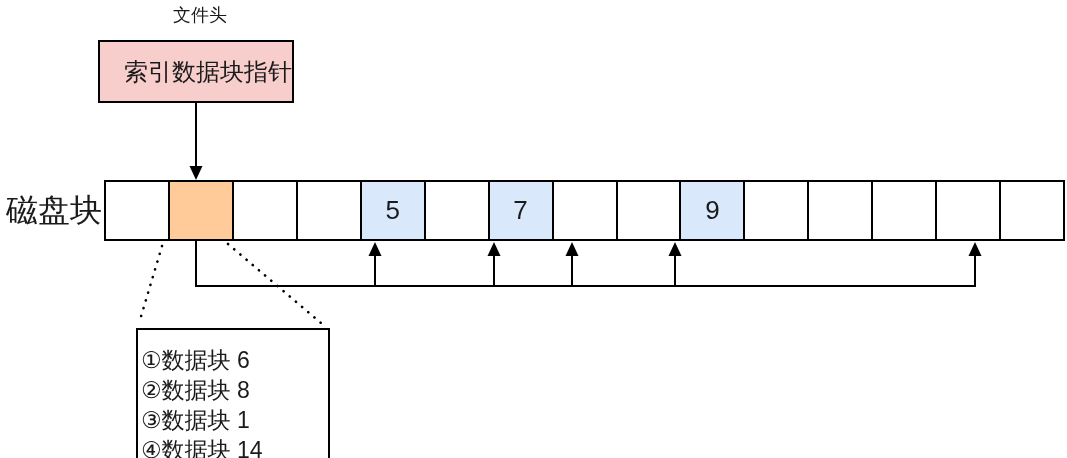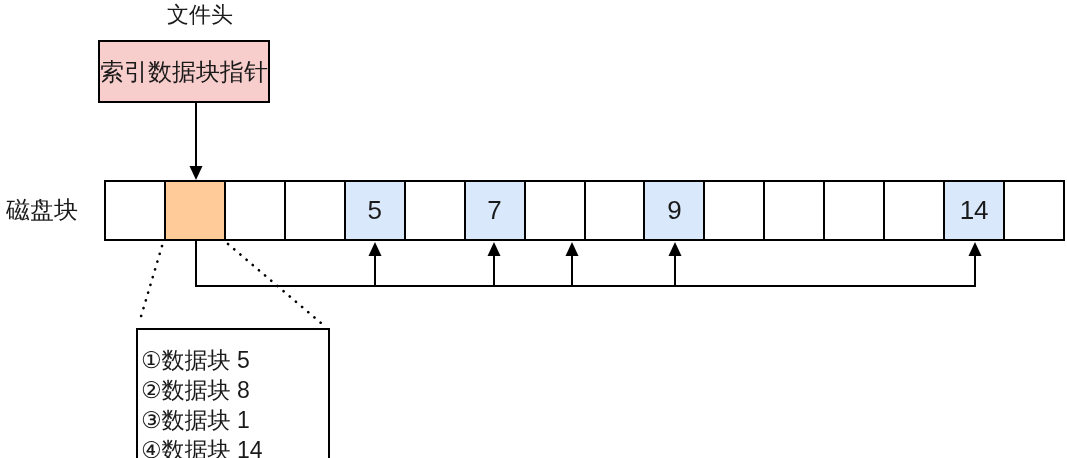--- a/index.html
+++ b/index.html
@@ -16,41 +16,41 @@
     height: 458px;
     overflow: hidden;
     background: #ffffff;
     font-family: "Liberation Sans", "DejaVu Sans", sans-serif;
     color: var(--text-color);
   }
   .file-header-label {
     position: absolute;
     left: 140px; top: 1px; width: 120px;
     text-align: center;
-    font-size: 22px;
+    font-size: 18px;
     line-height: 28px;
     white-space: nowrap;
   }
   .index-pointer-box {
     position: absolute;
     left: 98px; top: 40px;
-    width: 172px; height: 63px;
+    width: 196px; height: 63px;
     box-sizing: border-box;
     background: var(--pointer-fill);
     border: 2px solid var(--line-color);
     display: flex;
     align-items: center;
     justify-content: flex-end;
     font-size: 24px;
     white-space: nowrap;
   }
   .disk-row-label {
     position: absolute;
     left: 6px; top: 196px;
-    font-size: 24px;
+    font-size: 32px;
     line-height: 28px;
     white-space: nowrap;
   }
   .disk-row {
     position: absolute;
     left: 104px; top: 180px;
     width: 961px; height: 61px;
     box-sizing: border-box;
     border: 2px solid var(--line-color);
     display: flex;
@@ -123,21 +123,20 @@
       <div class="block data">5</div>
       <div class="block empty"></div>
       <div class="block data">7</div>
       <div class="block empty"></div>
       <div class="block empty"></div>
       <div class="block data">9</div>
       <div class="block empty"></div>
       <div class="block empty"></div>
       <div class="block empty"></div>
       <div class="block empty"></div>
-      <div class="block data">14</div>
       <div class="block empty"></div>
     </div>
 
   <svg class="connector-svg" viewBox="0 0 1067 458" xmlns="http://www.w3.org/2000/svg">
 
     <g>
       <line class="solid" x1="196" y1="103" x2="196" y2="167"></line>
       <polygon class="head" points="196,180 189.5,166 202.5,166"></polygon>
     </g>
 
@@ -161,19 +160,19 @@
     </g>
     <g>
       <polygon class="head" points="975,242 968.5,256 981.5,256"></polygon>
     </g>
 
     <line class="dotted" x1="162" y1="246" x2="140" y2="320"></line>
     <line class="dotted" x1="228" y1="244" x2="321" y2="323"></line>
   </svg>
 
   <div class="index-list-box">
-      <div class="list-item">①数据块 5</div>
+      <div class="list-item">①数据块 6</div>
       <div class="list-item">②数据块 8</div>
       <div class="list-item">③数据块 1</div>
       <div class="list-item">④数据块 14</div>
     </div>
 
 </div>
 
 </body></html>

